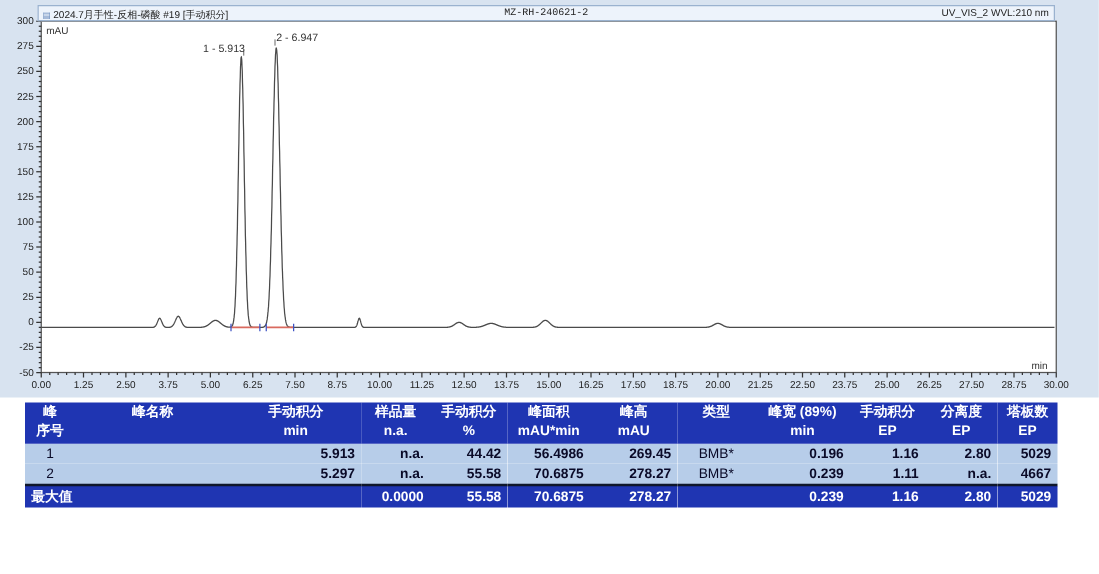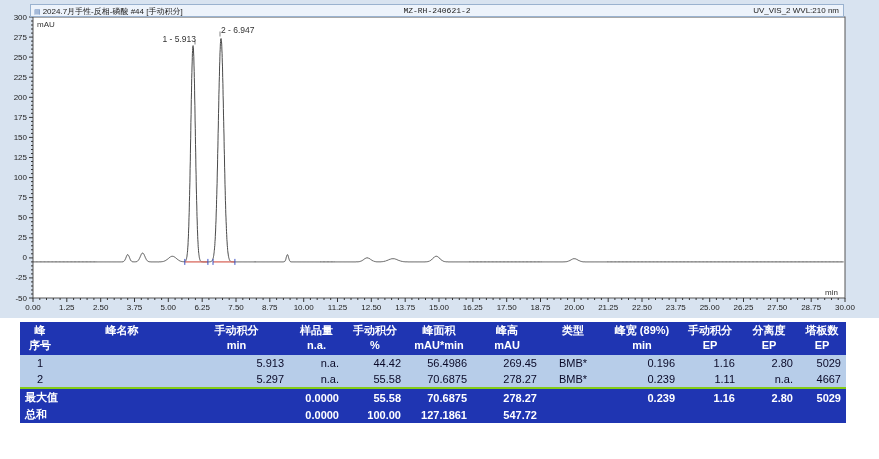--- a/index.html
+++ b/index.html
@@ -17,22 +17,22 @@
   .strip-icon{color:#6688bb;font-size:7px;margin-right:2px;}
   .strip-sample{position:absolute;left:50%;top:1px;transform:translateX(-50%);white-space:nowrap;font-family:Liberation Mono, monospace;}
   .strip-channel{position:absolute;right:4px;top:1px;white-space:nowrap;text-align:right;}
   .table-section{position:absolute;top:322px;left:20px;}
   table{border-collapse:collapse;table-layout:fixed;width:826px;font-size:11px;}
   thead th{background:var(--hdrbg);color:#fff;font-weight:bold;padding:1px 5px 2px 5px;
     vertical-align:top;text-align:center;white-space:nowrap;overflow:visible;}
   thead th .l1,thead th .l2{line-height:15px;height:15px;}
   tbody.data td{background:var(--rowbg);color:#0a0a28;height:16px;padding:0 5px;white-space:nowrap;overflow:hidden;}
   tbody.summary td{background:var(--hdrbg);color:#fff;font-weight:bold;height:17px;padding:0 5px;white-space:nowrap;overflow:hidden;}
-  tbody.summary tr:first-child td{border-top:2px solid #84cc16;}
-  td.al{text-align:left;} td.ar{text-align:right;} td.ac{text-align:center;}
+  tbody.summary tr:first-child td{border-top:2px solid #0f172a;}
+  td.al{text-align:left;} td.ar{text-align:right;font-weight:bold;} td.ac{text-align:center;}
 </style>
 </head>
 <body>
 
 <div class="chart-section">
   <div id="svg-holder">
       <svg id="chart-svg" width="879" height="318" xmlns="http://www.w3.org/2000/svg">
         <rect x="33" y="17" width="812" height="281" fill="#ffffff" stroke="#555555" stroke-width="1"></rect>
         <line x1="29" y1="298.0" x2="33" y2="298.0" stroke="#333" stroke-width="1"></line>
         <text x="27" y="300.5" font-size="8" fill="#222" text-anchor="end">-50</text>
@@ -275,21 +275,21 @@
         <line x1="213.0" y1="261.9" x2="234.9" y2="261.9" stroke="#d96a5f" stroke-width="1.3"></line>
         <line x1="213.0" y1="258.9" x2="213.0" y2="264.9" stroke="#3d52c4" stroke-width="1"></line>
         <line x1="234.9" y1="258.9" x2="234.9" y2="264.9" stroke="#3d52c4" stroke-width="1"></line>
         <line x1="195.0" y1="44.5" x2="195.0" y2="40.5" stroke="#666" stroke-width="0.8"></line>
         <text x="196.0" y="41.5" font-size="8.5" fill="#333" text-anchor="end">1 - 5.913</text>
         <line x1="220.0" y1="36.5" x2="220.0" y2="31.5" stroke="#666" stroke-width="0.8"></line>
         <text x="221.0" y="32.5" font-size="8.5" fill="#333" text-anchor="start">2 - 6.947</text>
       </svg>
     </div>
   <div class="header-strip">
-    <span class="strip-title"><span class="strip-icon">▤</span><span>2024.7月手性-反相-磷酸 #44 [手动积分]</span></span>
+    <span class="strip-title"><span class="strip-icon">▤</span><span>2024.7月手性-反相-磷酸 #19 [手动积分]</span></span>
     <span class="strip-sample">MZ-RH-240621-2</span>
     <span class="strip-channel">UV_VIS_2 WVL:210 nm</span>
   </div>
 </div>
 
 <div class="table-section">
   <table id="peak-table">
       <colgroup>
         <col style="width:40px">
         <col style="width:124px">
@@ -393,28 +393,15 @@
           <td class="ar">0.0000</td>
           <td class="ar">55.58</td>
           <td class="ar">70.6875</td>
           <td class="ar">278.27</td>
           <td class="ac"></td>
           <td class="ar">0.239</td>
           <td class="ar">1.16</td>
           <td class="ar">2.80</td>
           <td class="ar">5029</td>
         </tr>
-        <tr>
-          <td class="al" colspan="2">总和</td>
-          <td class="ar"></td>
-          <td class="ar">0.0000</td>
-          <td class="ar">100.00</td>
-          <td class="ar">127.1861</td>
-          <td class="ar">547.72</td>
-          <td class="ac"></td>
-          <td class="ar"></td>
-          <td class="ar"></td>
-          <td class="ar"></td>
-          <td class="ar"></td>
-        </tr>
       </tbody>
     </table>
 </div>
 
 </body></html>

